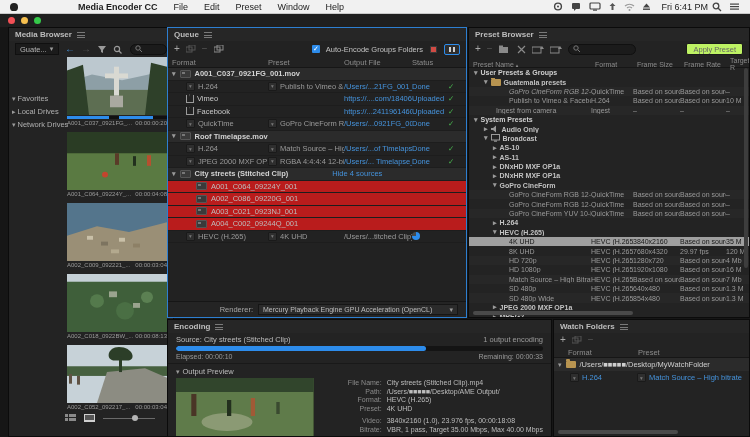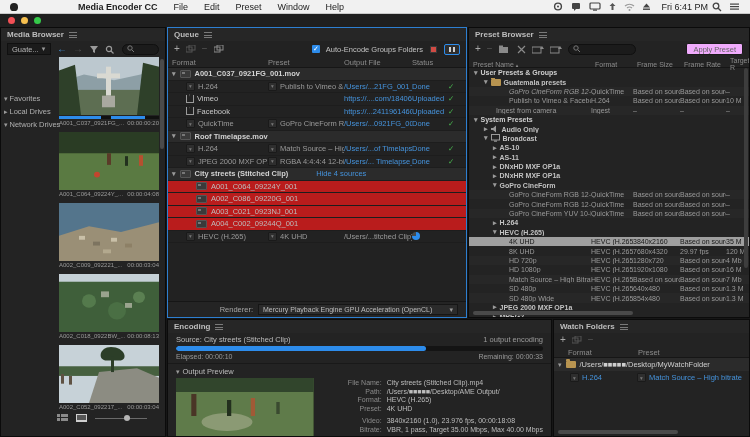--- a/index.html
+++ b/index.html
@@ -31,21 +31,21 @@
   .pmenu-icon::after { content:""; position:absolute; left:0; right:0; top:2px; border-top:1px solid #7a7a7a; }
 
   .toolbar { display:flex; align-items:center; gap:6px; padding:0 6px; height:16px; font-size:10px; color:#9a9a9a; }
   .tbtn { color:#a8a8a8; font-size:10px; line-height:10px; }
   .tbtn.dim { color:#555; }
   .chev { font-size:7px; color:#9a9a9a; }
   .blue { color:#4593dc; }
   .green { color:#49b64f; }
 
   
-  #media { left:0; top:27px; width:166px; height:410px; }
+  #media { left:8px; top:27px; width:166px; height:410px; }
   #media .loc { display:flex; align-items:center; gap:3px; background:#1b1b1b; border:1px solid #101010;
                 height:12px; padding:0 4px; font-size:7.5px; color:#b5b5b5; }
   #media .search { flex:1; height:11px; background:#1b1b1b; border:1px solid #101010; border-radius:6px;
                    display:flex; align-items:center; padding:0 4px; gap:3px; }
   #media .body { display:flex; height:354px; }
   #media .tree { width:56px; font-size:7.5px; color:#b0b0b0; padding-top:4px;margin-top:31px; }
   #media .titem { display:flex; align-items:center; gap:2px; padding:2px 0 2px 3px; white-space:nowrap; }
   #media .thumbs { flex:1; overflow:hidden; position:relative; padding-left:2px; }
   .thumb { width:100px; margin-bottom:3px; }
   .thumb svg { display:block; width:100px; height:58px; background:#000; }
@@ -84,21 +84,21 @@
   .pie { width:8px; height:8px; border-radius:50%; background:conic-gradient(#2d8ceb 0 265deg,#4a4a4a 265deg 360deg); }
   #queue .renderer { position:absolute; left:0; right:0; bottom:0; height:16px; display:flex; align-items:center;
                      justify-content:flex-end; gap:5px; font-size:7.5px; padding-right:8px; background:#242424; border-top:1px solid #161616; }
   .rdd { width:200px; height:11px; background:#2b2b2b; border:1px solid #161616; display:flex; align-items:center;
          justify-content:space-between; padding:0 4px; font-size:7px; color:#bdbdbd; }
 
   
   #preset { left:468px; top:27px; width:282px; height:291px; }
   #preset .search { flex:1; height:11px; background:#1b1b1b; border:1px solid #101010; border-radius:6px;
                     display:flex; align-items:center; gap:3px; padding:0 4px; }
-  .applybtn { height:12px; padding:0 6px; background:#f0abfc; border:1px solid #1a1a1a; border-radius:2px;
+  .applybtn { height:12px; padding:0 6px; background:#bef264; border:1px solid #1a1a1a; border-radius:2px;
               font-size:7.5px; color:#666; display:flex; align-items:center;margin-left:44px; }
   .pcols, .prow { display:grid; grid-template-columns:122px 42px 47px 46px 25px; font-size:7px; align-items:center; }
   .pcols { height:11px; color:#8b8b8b; border-bottom:1px solid #161616; padding-left:4px; }
   .prow { height:9.4px; white-space:nowrap; color:#9a9a9a; }
   .prow > span { overflow:hidden; }
   .prow .lbl { display:flex; align-items:center; gap:3px; overflow:hidden; }
   .prow.grp { color:#d0d0d0; font-weight:bold; }
   .prow.cat { color:#c2c2c2; font-weight:bold; }
   .prow.alt { background:#272727; }
   .prow.sel { background:#9f9f9f; color:#161616; }
@@ -469,21 +469,21 @@
       </span>
     <span class="cell blue">/Users/... Timelapse_1.mxf</span>
     <span class="cell blue">Done</span>
     <span class="cell green">✓</span>
   </div>
   <div class="qrow src">
     <span class="srcline">
       <span class="chev">▾</span>
       <span class="clipicon"></span>
       <span>City streets (Stitched Clip)</span>
-      <span class="blue" style="font-weight:normal;margin-left:0;padding-left:24px;">Hide 4 sources</span>
+      <span class="blue" style="font-weight:normal;margin-left:16px;padding-left:24px;">Hide 4 sources</span>
     </span>
   </div>
   <div class="qrow sub">
     <span class="srcline" style="padding-left:24px;font-weight:normal;">
         <span class="clipicon"></span>
         <span>A001_C064_09224Y_001</span>
       </span>
   </div>
   <div class="qrow sub">
     <span class="srcline" style="padding-left:24px;font-weight:normal;">

